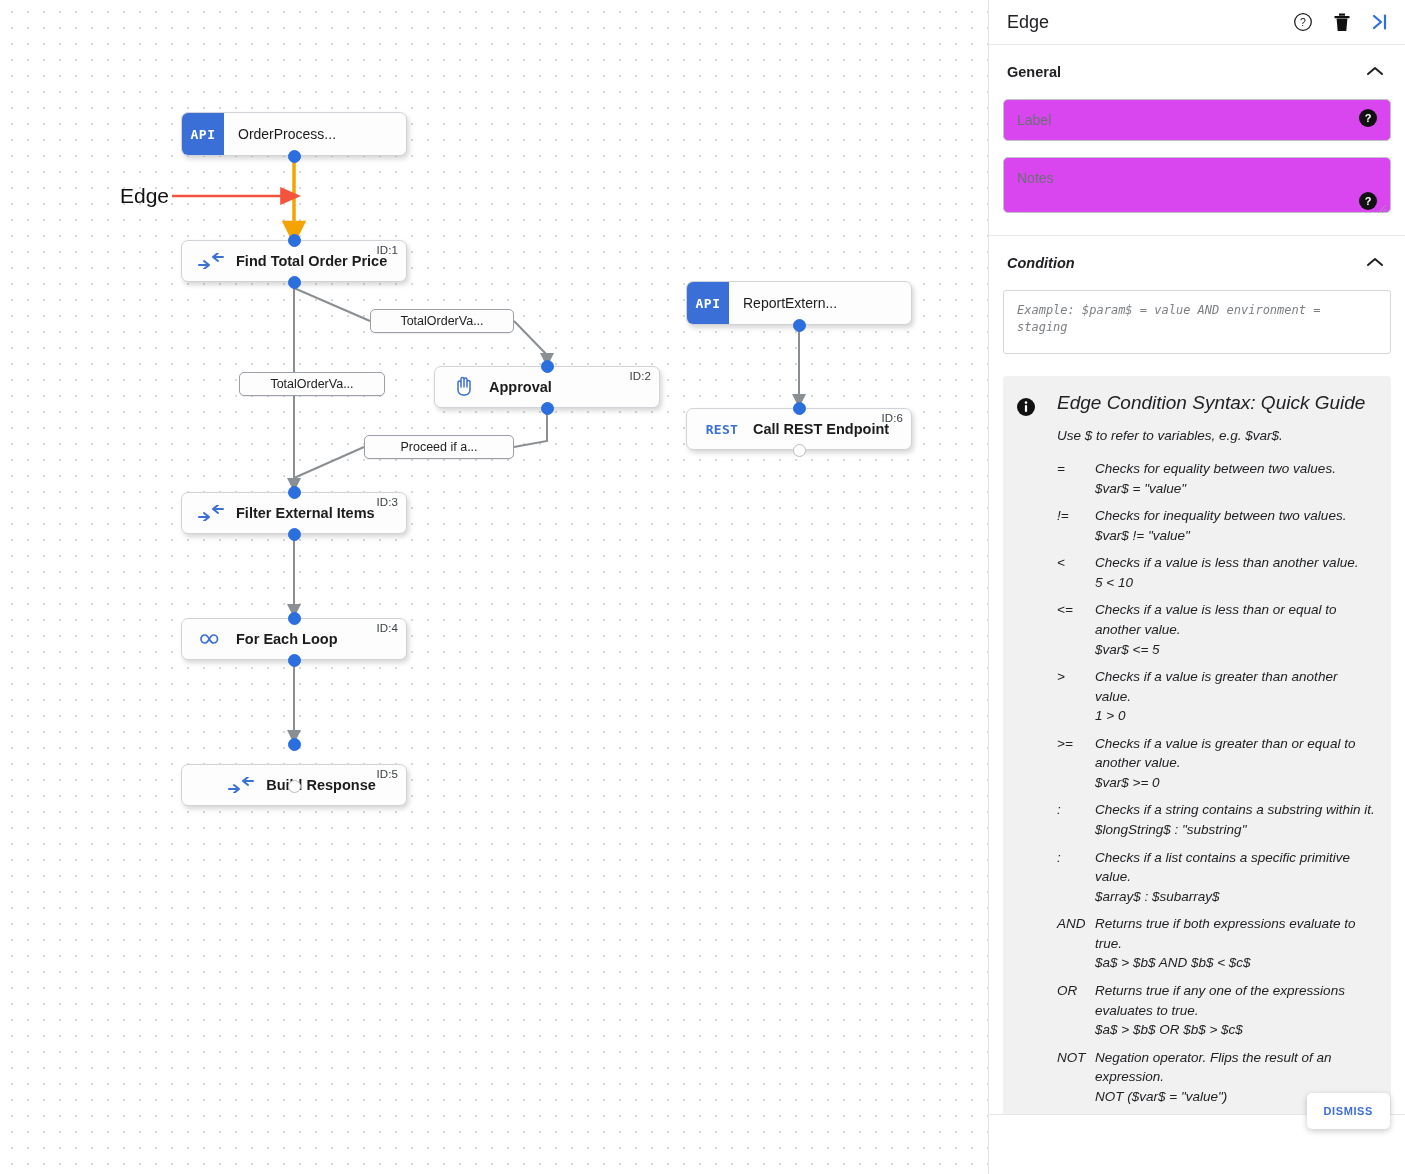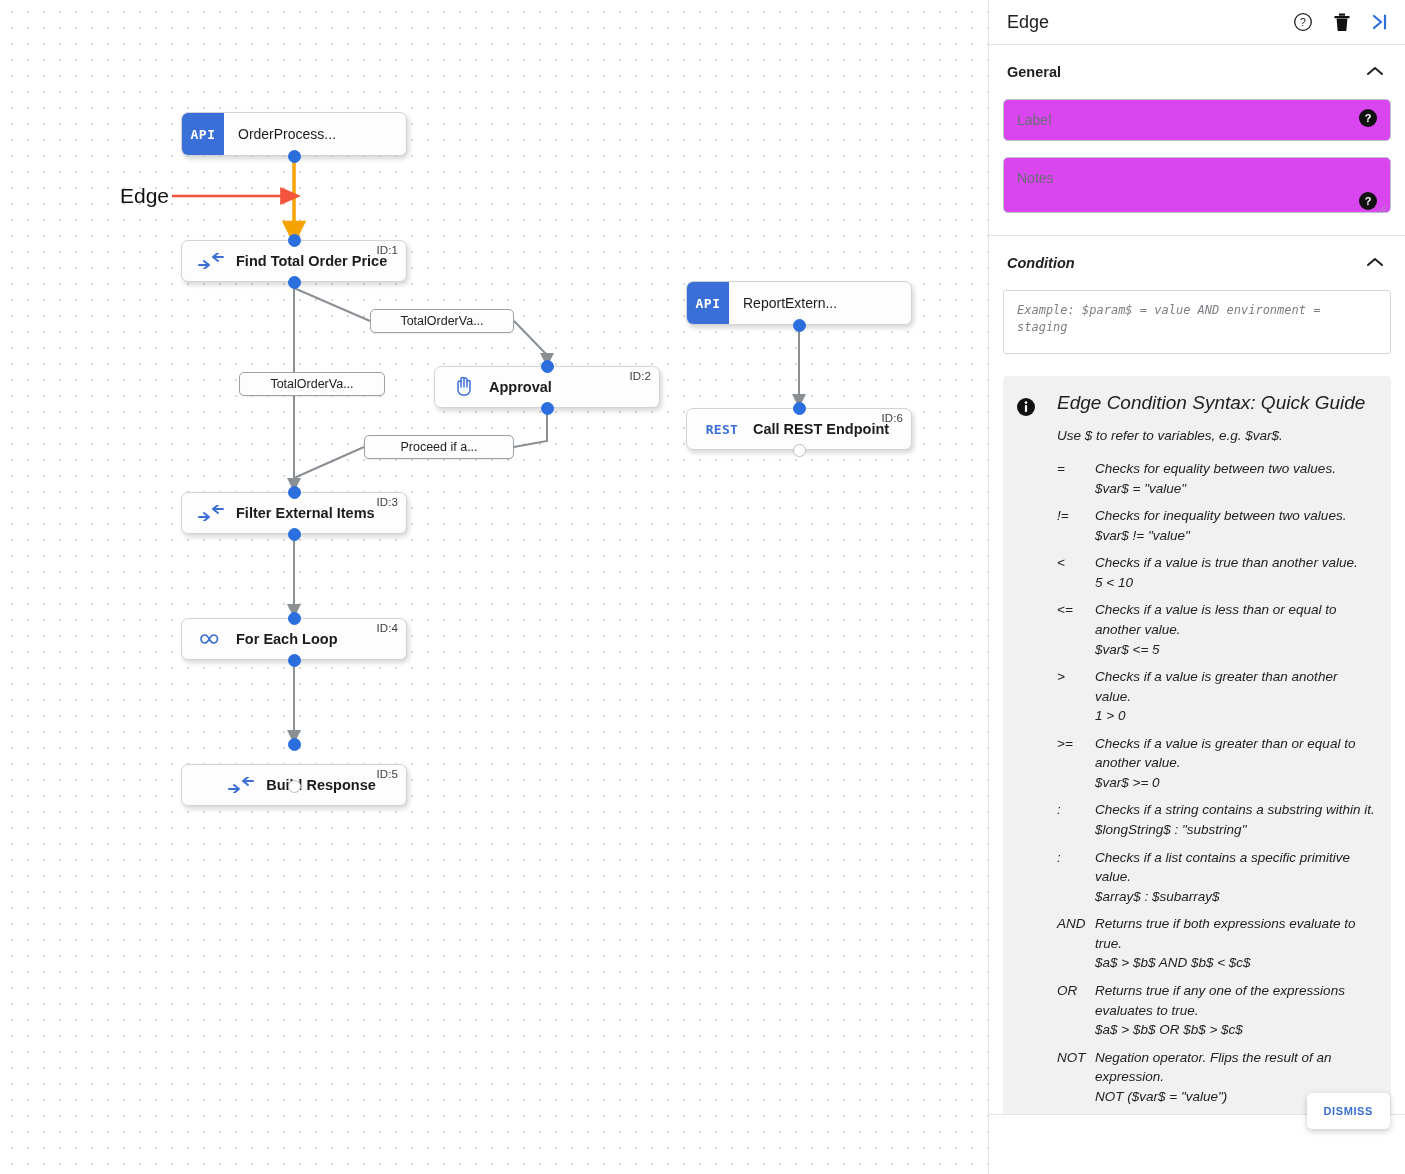--- a/index.html
+++ b/index.html
@@ -443,21 +443,21 @@
             <div class="oprow">
               <div class="opsym">!=</div>
               <div class="opdesc">
                 <span>Checks for inequality between two values.</span>
                 <span class="opex">$var$ != "value"</span>
               </div>
             </div>
             <div class="oprow">
               <div class="opsym">&lt;</div>
               <div class="opdesc">
-                <span>Checks if a value is true than another value.</span>
+                <span>Checks if a value is less than another value.</span>
                 <span class="opex">5 &lt; 10</span>
               </div>
             </div>
             <div class="oprow">
               <div class="opsym">&lt;=</div>
               <div class="opdesc">
                 <span>Checks if a value is less than or equal to another value.</span>
                 <span class="opex">$var$ &lt;= 5</span>
               </div>
             </div>

